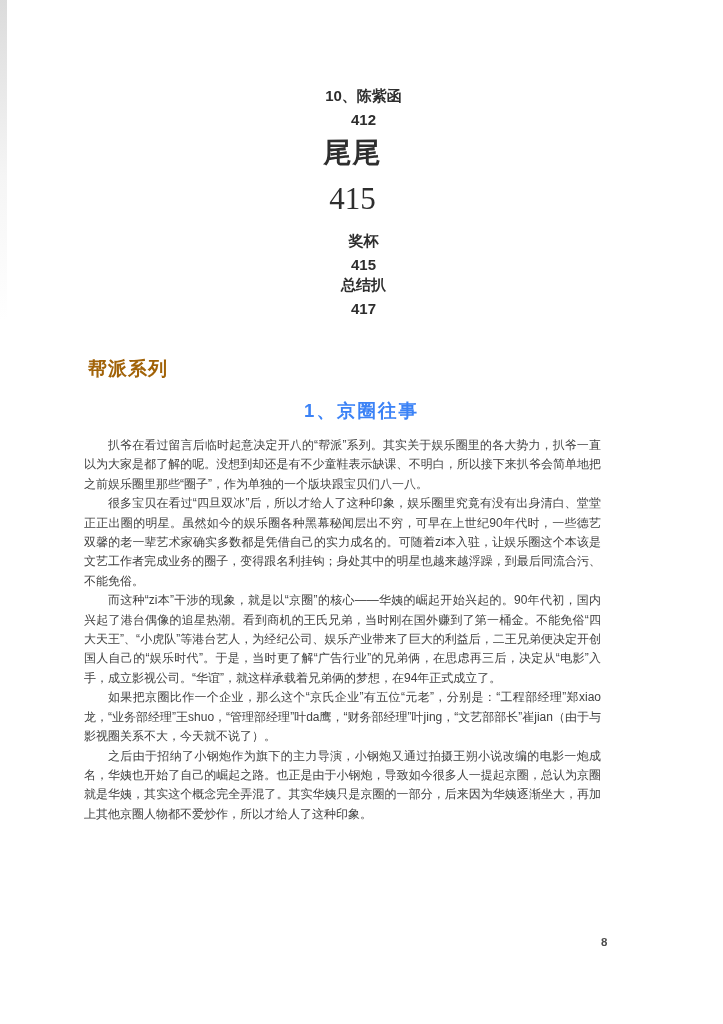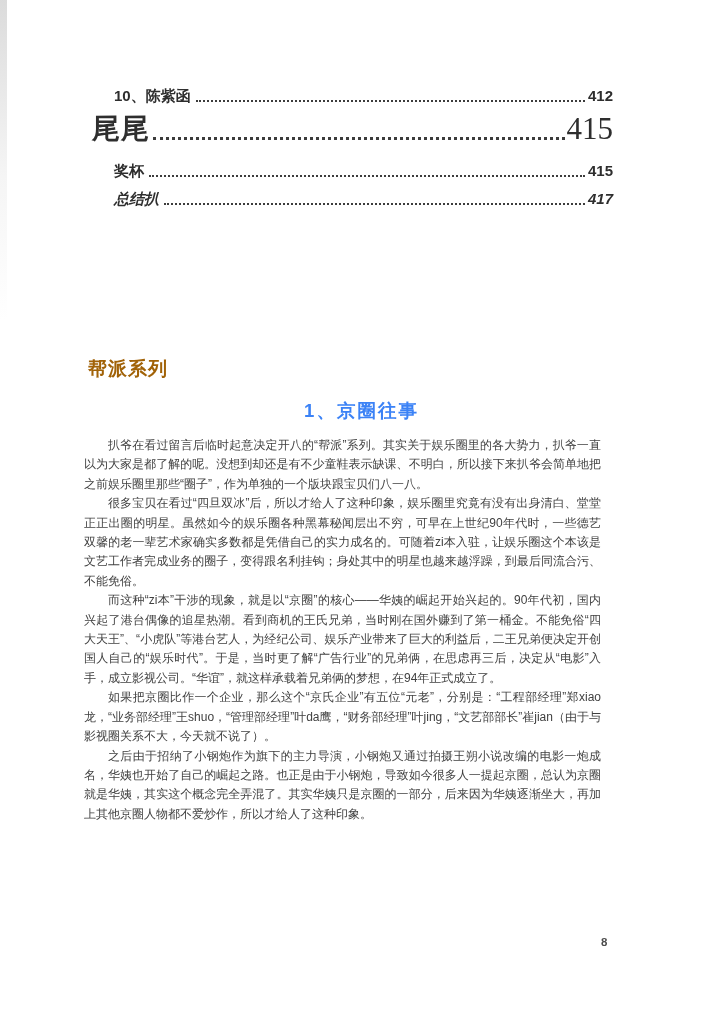--- a/index.html
+++ b/index.html
@@ -27,21 +27,22 @@
   
   .toc {
     position: absolute;
     top: 86px;
     left: 92px;
     width: 521px;
     color: #2e2e2e;
   }
   .toc-row {
     display: flex;
-    align-items: flex-end;
+    align-items: center;
+    flex-direction: column;
   }
   .toc-row .leader {
     flex: 1 1 auto;
     border-bottom: 2px dotted #3c3c3c;
     margin: 0 3px 3px 5px;
   }
   .toc-row.sub {
     font-size: 15px;
     font-weight: 700;
     line-height: 19px;
@@ -59,21 +60,21 @@
   .toc-row.chapter .leader {
     border-bottom: 3px dotted #3c3c3c;
     margin: 0 2px 7px 3px;
   }
   .toc-row.chapter .pagenum {
     font-family: "Liberation Serif", "DejaVu Serif", serif;
     font-size: 31px;
     font-weight: 400;
   }
   .toc-row.sub.second { margin-top: 14px; }
-  .toc-row.sub.third  { margin-top: 9px; font-style: italic; }
+  .toc-row.sub.third  { margin-top: 1px; }
 
   
   .section-title {
     position: absolute;
     left: 88px;
     top: 356px;
     font-size: 19px;
     font-weight: 700;
     color: #a16207;
     letter-spacing: 1px;

